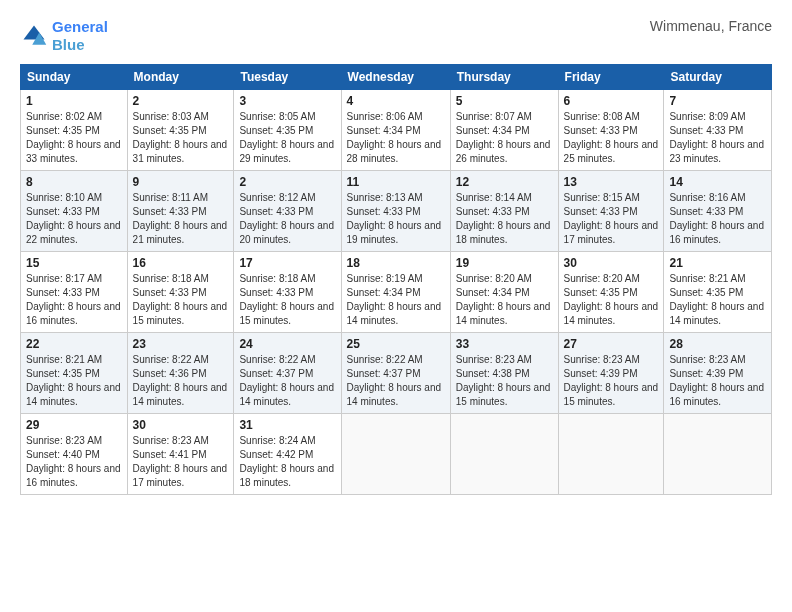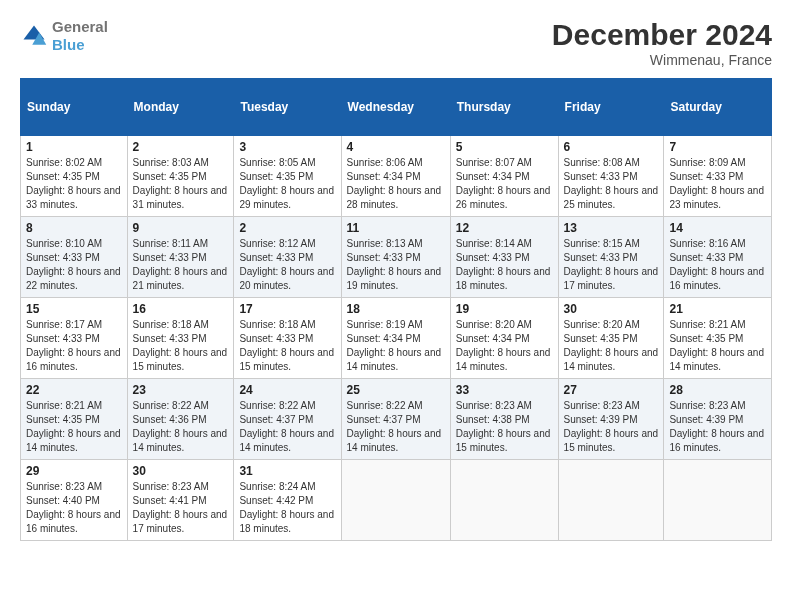--- a/index.html
+++ b/index.html
@@ -27,21 +27,21 @@
       align-items: center;
       gap: 4px;
     }
     .logo-text {
       font-size: 15px;
       font-weight: bold;
       color: #333;
       line-height: 1.2;
     }
     .logo-text span {
-      color: #737373;
+      color: #3b82f6;
     }
     .logo-icon {
       width: 28px;
       height: 28px;
     }
     .title-block {
       text-align: right;
     }
     .month-title {
       font-size: 30px;
@@ -54,21 +54,21 @@
     }
     .calendar {
       width: 100%;
       border-collapse: collapse;
       font-size: 10px;
     }
     .calendar th {
       background: #1a5fa8;
       color: #fff;
       text-align: left;
-      padding: 21px 6px;
+      padding: 5px 6px;
       font-size: 12px;
       font-weight: bold;
       border: 1px solid #1a5fa8;
     }
     .calendar td {
       border: 1px solid #ccc;
       vertical-align: top;
       padding: 4px 5px;
       width: 113px;
       height: 80px;
@@ -103,21 +103,20 @@
         <rect x="0" y="0" width="32" height="32" fill="white"></rect>
         <polygon points="16,4 28,20 4,20" fill="#1a5fa8"></polygon>
         <polygon points="22,12 30,26 14,26" fill="#4a9fd4"></polygon>
       </svg>
       <div class="logo-text">
         <div><span>General</span></div>
         <div><span style="color:#4a9fd4">Blue</span></div>
       </div>
     </div>
     <div class="title-block">
-      <div class="month-title">December 2024</div>
       <div class="location">Wimmenau, France</div>
     </div>
   </div>
 
   <table class="calendar">
     <thead>
       <tr>
         <th>Sunday</th>
         <th>Monday</th>
         <th>Tuesday</th>

